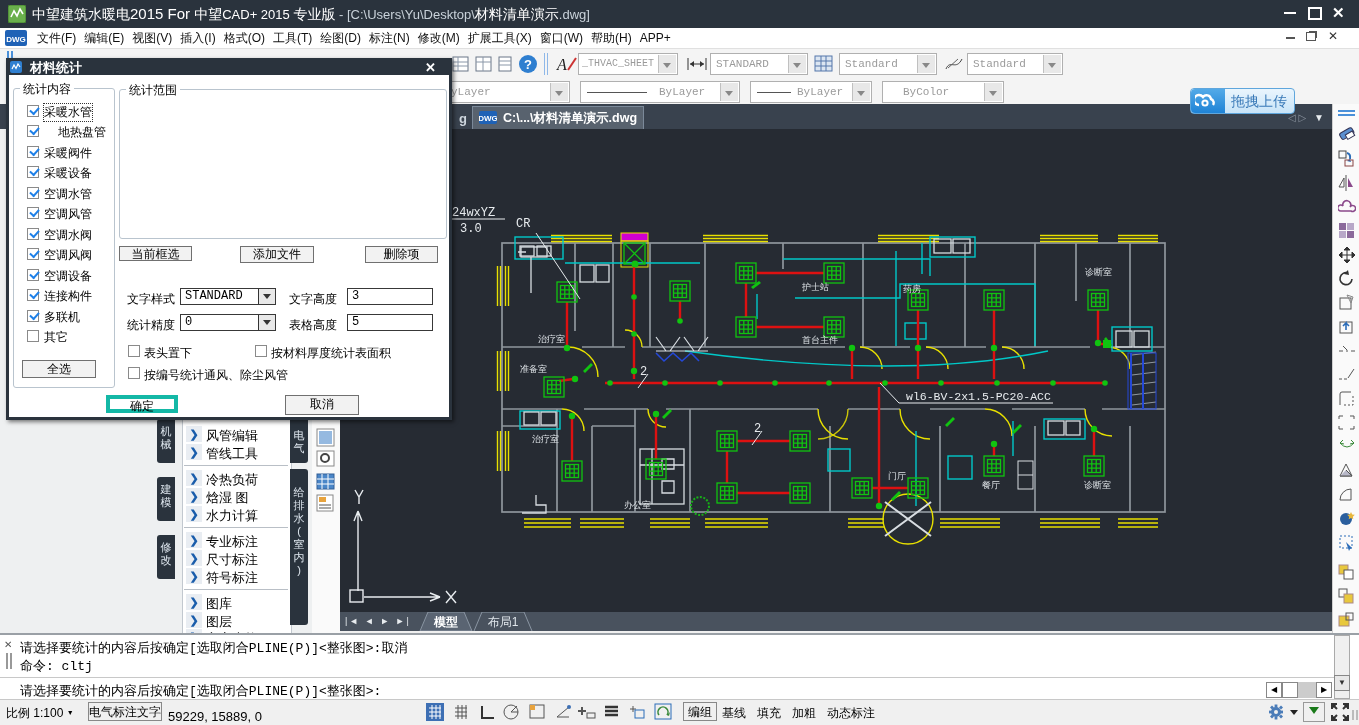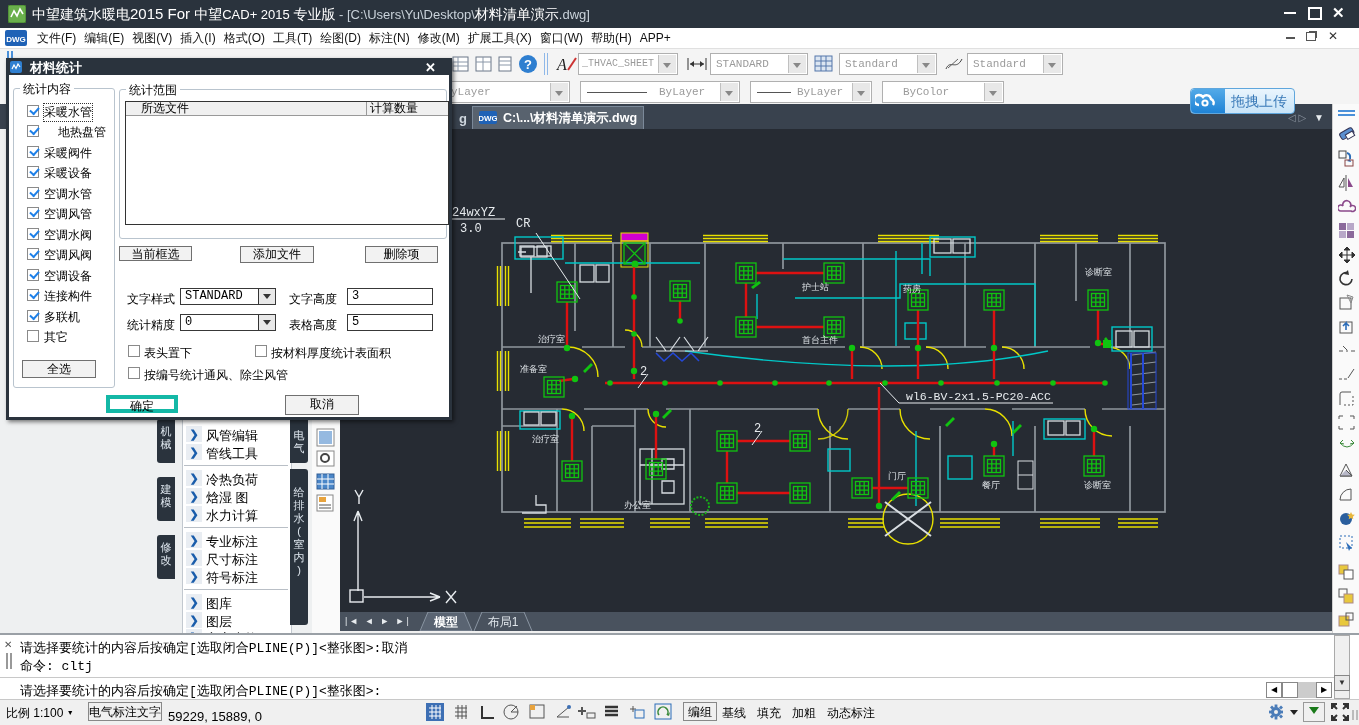--- a/index.html
+++ b/index.html
@@ -652,26 +652,20 @@
  <div class="cb on" style="left:21px;top:211px"></div>
       <div class="cblab" style="left:38px;top:210px">空调设备</div>
  <div class="cb on" style="left:21px;top:231px"></div>
       <div class="cblab" style="left:38px;top:230px">连接构件</div>
  <div class="cb on" style="left:21px;top:252px"></div>
       <div class="cblab" style="left:38px;top:251px">多联机</div>
  <div class="cb" style="left:21px;top:272px"></div>
       <div class="cblab" style="left:38px;top:271px">其它</div>
  <div class="btn" style="left:16px;top:302px;width:74px;height:18px;line-height:16px">全选</div>
 
- <div class="abs" style="left:119px;top:43px;width:324px;height:124px;background:#fff;border:1px solid #333;box-sizing:border-box">
-  <div style="position:absolute;left:0;top:0;right:0;height:13px;background:#f0f0f0;border-bottom:1px solid #999;font-size:11px"></div>
-  <div style="position:absolute;left:0;top:0;width:12px;height:13px;border-right:1px solid #999;background:#f0f0f0"></div>
-  <div style="position:absolute;left:12px;top:0;width:229px;height:13px;border-right:1px solid #999;background:#f0f0f0;font-size:12px;line-height:13px;padding-left:3px;box-sizing:border-box">所选文件</div>
-  <div style="position:absolute;left:241px;top:0;width:81px;height:13px;background:#f0f0f0;font-size:12px;line-height:13px;padding-left:3px;box-sizing:border-box">计算数量</div>
- </div>
  <div class="btn" style="left:113px;top:188px;width:73px;height:15px;line-height:15px">当前框选</div>
  <div class="btn" style="left:234px;top:188px;width:74px;height:17px;line-height:15px">添加文件</div>
  <div class="btn" style="left:359px;top:188px;width:73px;height:17px;line-height:15px">删除项</div>
 
  <div class="lab" style="left:121px;top:233px">文字样式</div>
  <div class="fld" style="left:174px;top:230px;width:96px;height:17px;line-height:15px">STANDARD<span class="dd" style="position:absolute;right:0;top:0;bottom:0;width:16px;background:#e8e8e8;border-left:1px solid #333">
           <span style="position:absolute;left:4px;top:5px;border:4px solid transparent;border-top:5px solid #333"></span>
         </span></div>
  <div class="lab" style="left:283px;top:233px">文字高度</div>
  <div class="fld" style="left:341px;top:230px;width:86px;height:17px;line-height:15px">3</div>

